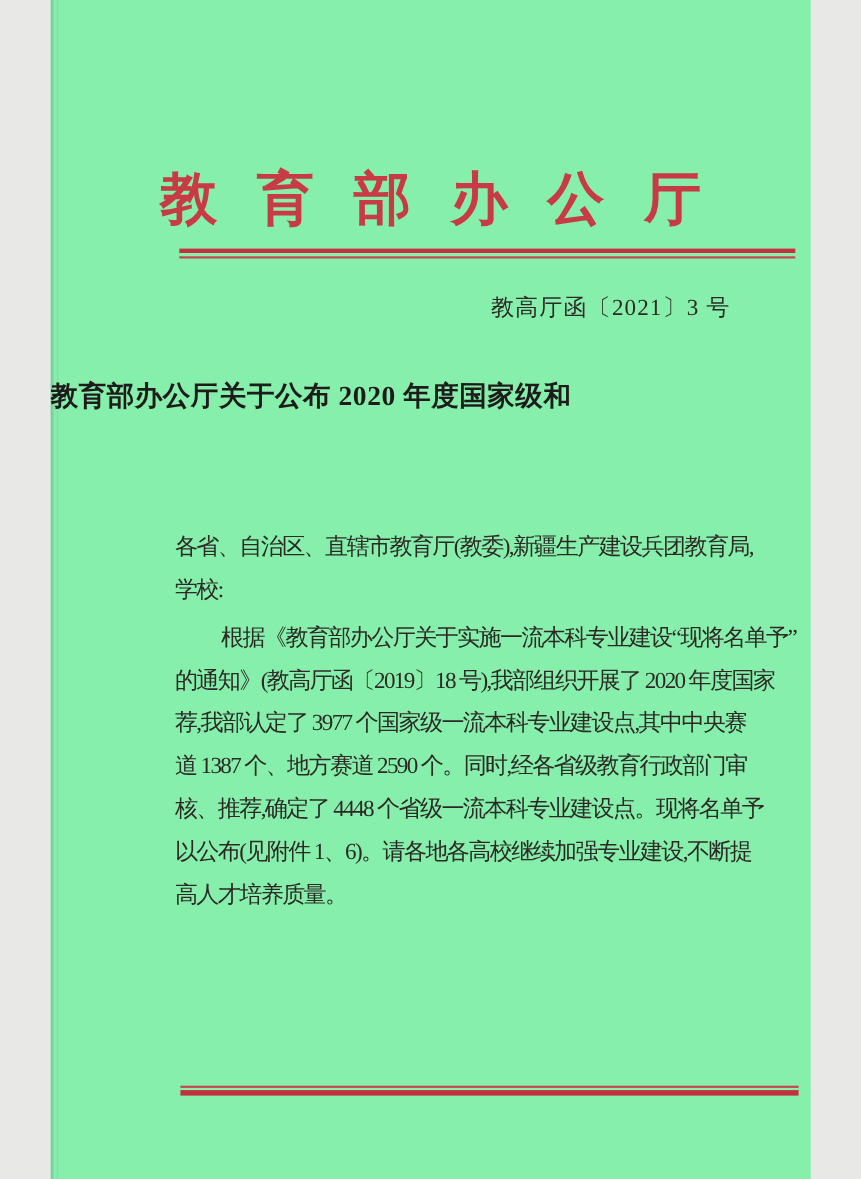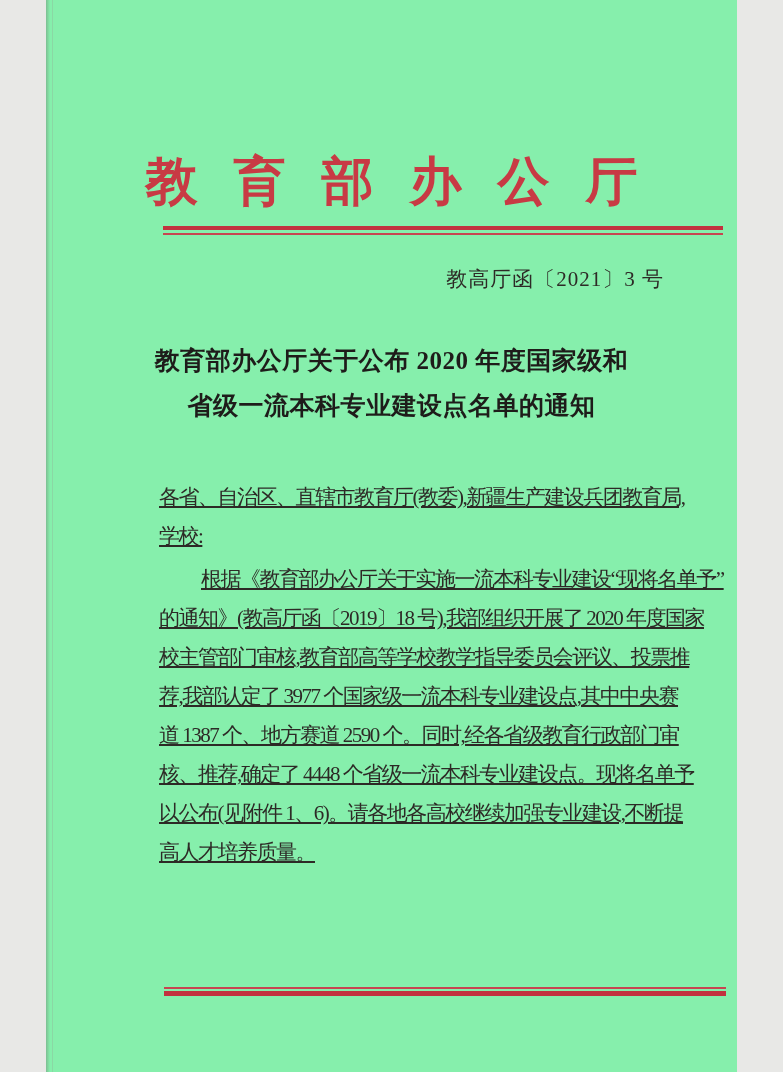--- a/index.html
+++ b/index.html
@@ -64,21 +64,20 @@
     line-height: 30px;
     color: #2d2a26;
     letter-spacing: 1px;
     white-space: nowrap;
   }
 
   .doc-title {
     position: absolute;
     top: 338px;
     left: 0; right: 0;
-    text-align: center;
     color: #1e1c1a;
     font-weight: bold;
   }
   .title-line {
     font-size: 25px;
     line-height: 45px;
     letter-spacing: 0.5px;
     white-space: nowrap;
   }
 
@@ -88,21 +87,20 @@
     left: 113px;
     width: 568px;
     font-size: 21px;
     color: #2d2a26;
   }
   .body-line {
     line-height: 39px;
     height: 39px;
     letter-spacing: -1.5px;
     white-space: nowrap;
-    text-decoration: underline;
   }
   .body-line.para-start {
     text-indent: 2em;
     margin-top: 4px;
   }
 </style>
 </head>
 <body>
 
 <div class="page">
@@ -115,29 +113,27 @@
   <div class="rule rule-header">
     <div class="thick"></div>
     <div class="gap"></div>
     <div class="thin"></div>
   </div>
 
   <div class="doc-number">教高厅函〔2021〕3 号</div>
 
   <div class="doc-title">
     <div class="title-line">教育部办公厅关于公布 2020 年度国家级和</div>
-    <div class="title-line">省级一流本科专业建设点名单的通知</div>
   </div>
 
   <div class="body-text">
     <div class="body-line">各省、自治区、直辖市教育厅(教委),新疆生产建设兵团教育局,</div>
     <div class="body-line">学校:</div>
     <div class="body-line para-start">根据《教育部办公厅关于实施一流本科专业建设“现将名单予”</div>
     <div class="body-line">的通知》(教高厅函〔2019〕18 号),我部组织开展了 2020 年度国家</div>
-    <div class="body-line">校主管部门审核,教育部高等学校教学指导委员会评议、投票推</div>
     <div class="body-line">荐,我部认定了 3977 个国家级一流本科专业建设点,其中中央赛</div>
     <div class="body-line">道 1387 个、地方赛道 2590 个。同时,经各省级教育行政部门审</div>
     <div class="body-line">核、推荐,确定了 4448 个省级一流本科专业建设点。现将名单予</div>
     <div class="body-line">以公布(见附件 1、6)。请各地各高校继续加强专业建设,不断提</div>
     <div class="body-line">高人才培养质量。</div>
   </div>
 
   <div class="rule rule-footer">
     <div class="thin"></div>
     <div class="gap"></div>

